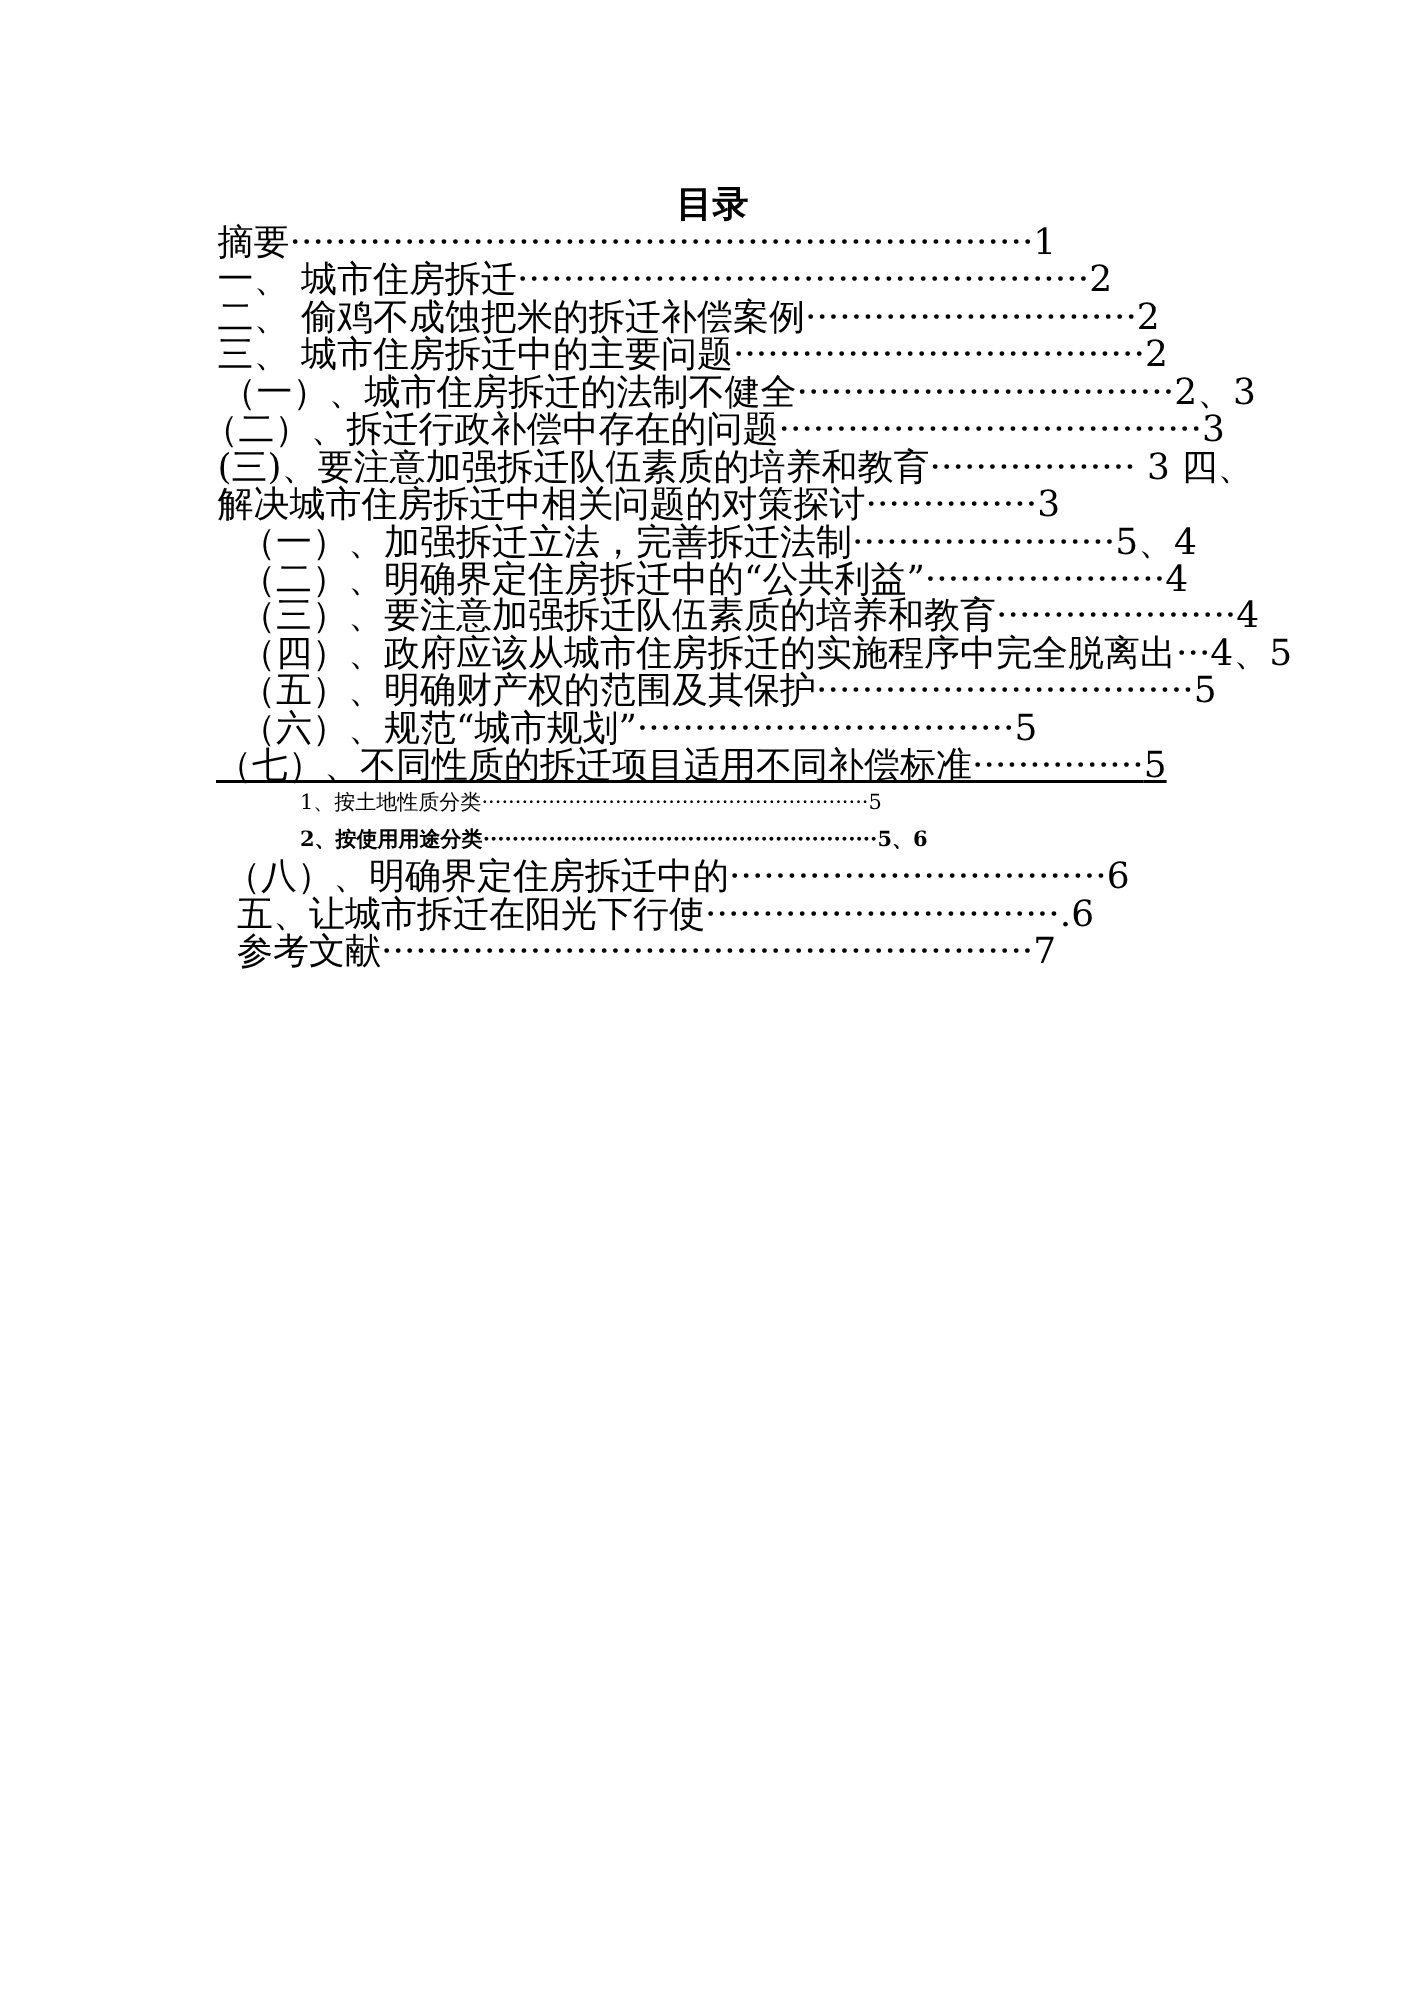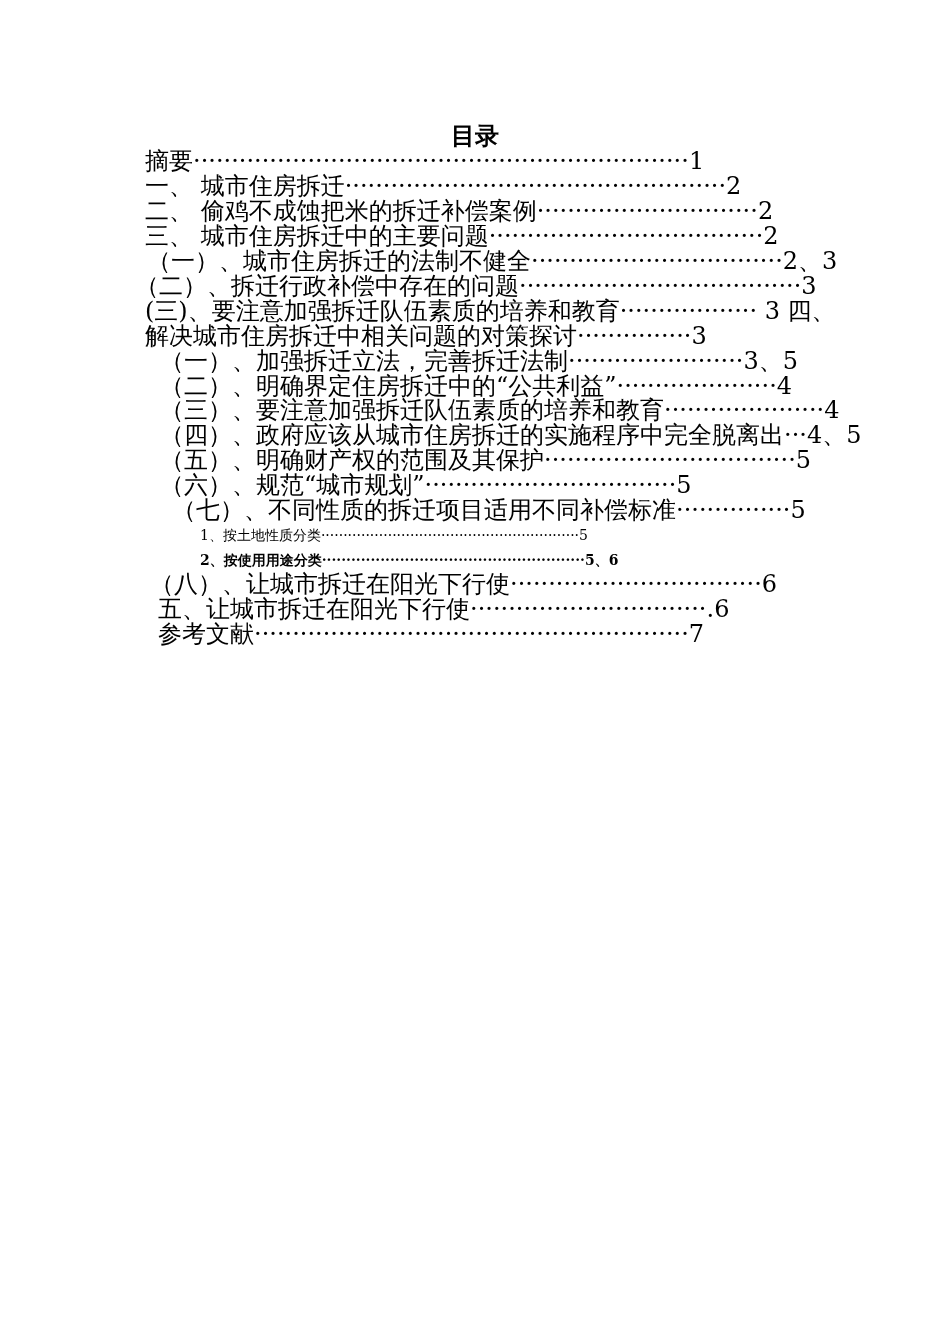--- a/index.html
+++ b/index.html
@@ -17,24 +17,24 @@
 <div class="title">目录</div>
 
 <div class="line" style="top:149px; left:145px;"><span>摘要</span><span class="dots">·································································</span><span>1</span></div>
 <div class="line" style="top:174px; left:145px;"><span>一、   城市住房拆迁</span><span class="dots">··················································</span><span>2</span></div>
 <div class="line" style="top:199px; left:145px;"><span>二、  偷鸡不成蚀把米的拆迁补偿案例</span><span class="dots">·····························</span><span>2</span></div>
 <div class="line" style="top:224px; left:145px;"><span>三、   城市住房拆迁中的主要问题</span><span class="dots">····································</span><span>2</span></div>
 <div class="line" style="top:249px; left:147px;"><span>（一）、城市住房拆迁的法制不健全</span><span class="dots">·································</span><span>2、3</span></div>
 <div class="line" style="top:274px; left:135px;"><span>（二）、拆迁行政补偿中存在的问题</span><span class="dots">·····································</span><span>3</span></div>
 <div class="line" style="top:299px; left:145px;"><span>(三)、要注意加强拆迁队伍素质的培养和教育</span><span class="dots">··················</span><span> 3 四、</span></div>
 <div class="line" style="top:324px; left:145px;"><span>解决城市住房拆迁中相关问题的对策探讨</span><span class="dots">···············</span><span>3</span></div>
-<div class="line" style="top:349px; left:160px;"><span>（一）、加强拆迁立法，完善拆迁法制</span><span class="dots">·······················</span><span>3、5</span></div>
+<div class="line" style="top:349px; left:160px;"><span>（一）、加强拆迁立法，完善拆迁法制</span><span class="dots">·······················</span><span>5、4</span></div>
 <div class="line" style="top:374px; left:160px;"><span>（二）、明确界定住房拆迁中的“公共利益”</span><span class="dots">·····················</span><span>4</span></div>
 <div class="line" style="top:398px; left:160px;"><span>（三）、要注意加强拆迁队伍素质的培养和教育</span><span class="dots">·····················</span><span>4</span></div>
 <div class="line" style="top:423px; left:160px;"><span>（四）、政府应该从城市住房拆迁的实施程序中完全脱离出</span><span class="dots">···</span><span>4、5</span></div>
 <div class="line" style="top:448px; left:160px;"><span>（五）、明确财产权的范围及其保护</span><span class="dots">·································</span><span>5</span></div>
 <div class="line" style="top:473px; left:160px;"><span>（六）、规范“城市规划”</span><span class="dots">·································</span><span>5</span></div>
-<div class="line" style="top:498px; left:172px;"><span>（七）、不同性质的拆迁项目适用不同补偿标准</span><span class="dots">···············</span><span>5</span></div>
+<div class="line" style="top:498px; left:144px;text-decoration:underline;"><span>（七）、不同性质的拆迁项目适用不同补偿标准</span><span class="dots">···············</span><span>5</span></div>
 <div class="line small" style="top:523px; left:200px;"><span>1、按土地性质分类</span><span class="dots">··························································</span><span>5</span></div>
 <div class="line small" style="top:548px; left:200px;font-weight:bold;"><span>2、按使用用途分类</span><span class="dots">······················································</span><span>5、6</span></div>
-<div class="line" style="top:572px; left:150px;"><span>（八）、让城市拆迁在阳光下行使</span><span class="dots">·································</span><span>6</span></div>
+<div class="line" style="top:572px; left:150px;"><span>（八）、明确界定住房拆迁中的</span><span class="dots">·································</span><span>6</span></div>
 <div class="line" style="top:597px; left:158px;"><span>五、让城市拆迁在阳光下行使</span><span class="dots">·······························</span><span>.6</span></div>
 <div class="line" style="top:622px; left:158px;"><span>参考文献</span><span class="dots">·························································</span><span>7</span></div>
 
 </body></html>

